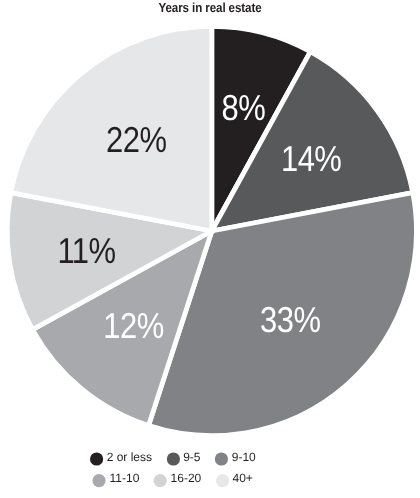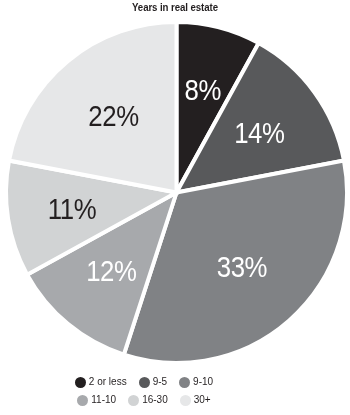--- a/index.html
+++ b/index.html
@@ -130,22 +130,22 @@
         <span class="legend-text">9-10</span>
       </div>
     </div>
     <div class="legend-row">
       <div class="legend-item">
         <span class="legend-swatch" style="background: rgb(167, 169, 172);"></span>
         <span class="legend-text">11-10</span>
       </div>
       <div class="legend-item">
         <span class="legend-swatch" style="background: rgb(209, 211, 212);"></span>
-        <span class="legend-text">16-30</span>
+        <span class="legend-text">16-20</span>
       </div>
       <div class="legend-item">
         <span class="legend-swatch" style="background: rgb(230, 231, 232);"></span>
-        <span class="legend-text">30+</span>
+        <span class="legend-text">40+</span>
       </div>
     </div>
   </div>
 
 </div>
 
 </body></html>

